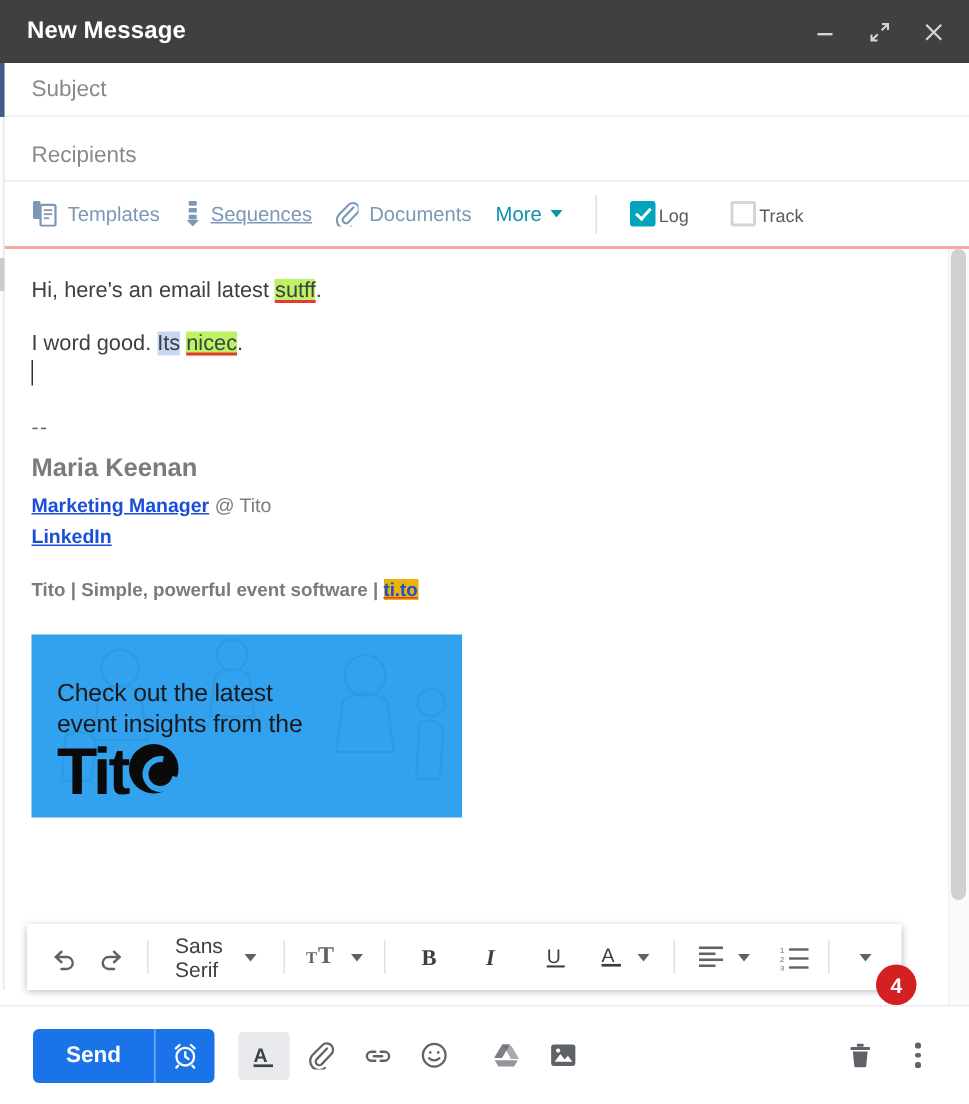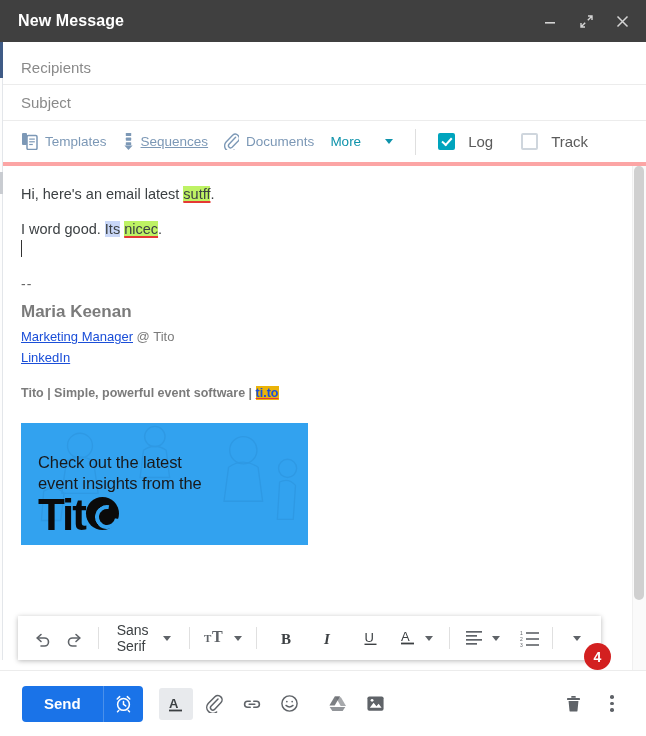--- a/index.html
+++ b/index.html
@@ -65,49 +65,49 @@
     cursor: text;
   }
   .field-row.recipients { height: 35px; margin-top: 8px; }
   .field-row.subject { height: 36px; }
 
   
   .sales-bar {
     height: 45px; min-height: 45px;
     display: flex; align-items: center;
     padding-left: 22px;
-    border-bottom: 4px solid #fca5a5;
+    border-bottom: 2px solid #fca5a5;
     font-size: 13.5px;
   }
   .sales-item {
     display: flex; align-items: center; gap: 7px;
     color: #7c98b6; cursor: pointer;
     margin-right: 16px; white-space: nowrap;
   }
   .sales-item.link-underline .sales-label { text-decoration: underline; }
   .sales-item svg { display: block; flex: none; }
   .sales-more {
     color: #0f93ab; cursor: pointer;
-    display: flex; align-items: center; gap: 24px;
+    display: flex; align-items: center; gap: 6px;
     margin-right: 18px;
   }
   .caret-dn {
     width: 0; height: 0;
     border-left: 4.5px solid transparent;
     border-right: 4.5px solid transparent;
     border-top: 5px solid currentColor;
   }
   .sales-sep {
     width: 1px; height: 26px; background: #dfdfdf;
     margin: 0 22px 0 4px;
   }
   .chk-item {
-    display: flex; align-items: flex-end; gap: 13px;
+    display: flex; align-items: flex-end; gap: 2px;
     cursor: pointer; margin-right: 28px;
-    font-size: 15px; color: #5b5b5b;
+    font-size: 12px; color: #5b5b5b;
   }
   .chkbox {
     width: 17px; height: 17px; border-radius: 2px;
     border: 2px solid #cfd6dd; background: #fff;
     display: flex; align-items: center; justify-content: center;
   }
   .chkbox.checked { background: #00a4bd; border-color: #00a4bd; }
   .chkbox.checked::after {
     content: ""; display: block;
     width: 4px; height: 8px;
@@ -166,21 +166,21 @@
     letter-spacing: 1px;
   }
   .sig-name {
     font-size: 17px; font-weight: bold;
     color: #7b7b7b; line-height: 24px; margin-bottom: 2px;
   }
   .sig-role {
     font-size: 13px; color: #7b7b7b; line-height: 21px;
   }
   .sig-link {
-    color: #1a4ed8; font-weight: normal; text-decoration: underline;
+    color: #1a4ed8; font-weight: bold; text-decoration: underline;
     cursor: pointer;
   }
   .sig-gap { height: 15px; }
   .sig-small {
     font-size: 12.5px; font-weight: bold;
     color: #7b7b7b; line-height: 20px;
   }
   .sig-tito {
     color: #1a4ed8; font-weight: bold; text-decoration: underline;
     background: #eab308; cursor: pointer;
@@ -323,25 +323,25 @@
           </svg>
       </div>
     </div>
   </div>
 
   <div class="left-edge">
     <div class="left-edge-mark2"></div>
     <div class="left-edge-mark"></div>
   </div>
 
+  <div class="field-row subject">
+    <span>Subject</span>
+  </div>
   <div class="field-row recipients">
     <span>Recipients</span>
-  </div>
-  <div class="field-row subject">
-    <span>Subject</span>
   </div>
 
   <div class="sales-bar">
 
     <div class="sales-item">
       <span>
         <svg width="16" height="17" viewBox="0 0 16 17" fill="#7c98b6">
           <rect x="0" y="0" width="5" height="12" rx="1"></rect>
           <rect x="5" y="2.5" width="10" height="14" rx="1.2" fill="none" stroke="#7c98b6" stroke-width="1.5"></rect>
           <rect x="7.2" y="5.5" width="5.6" height="1.2"></rect>

